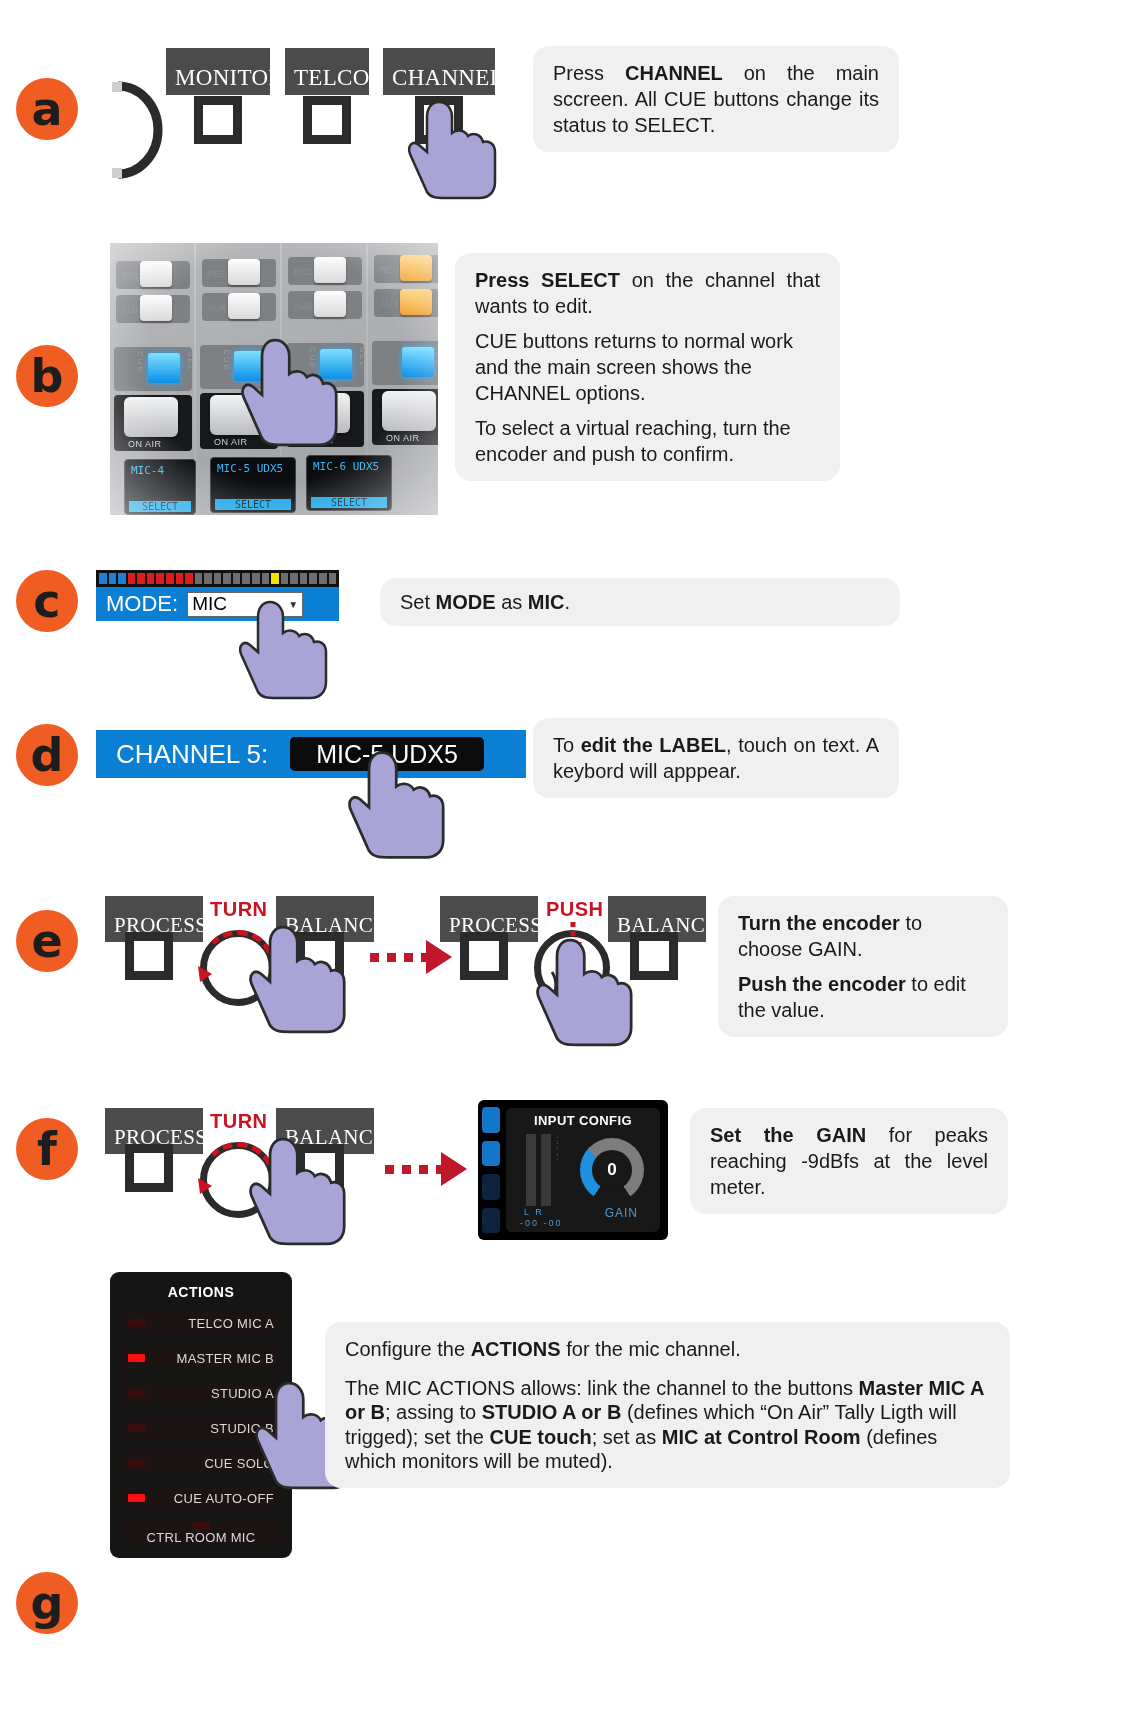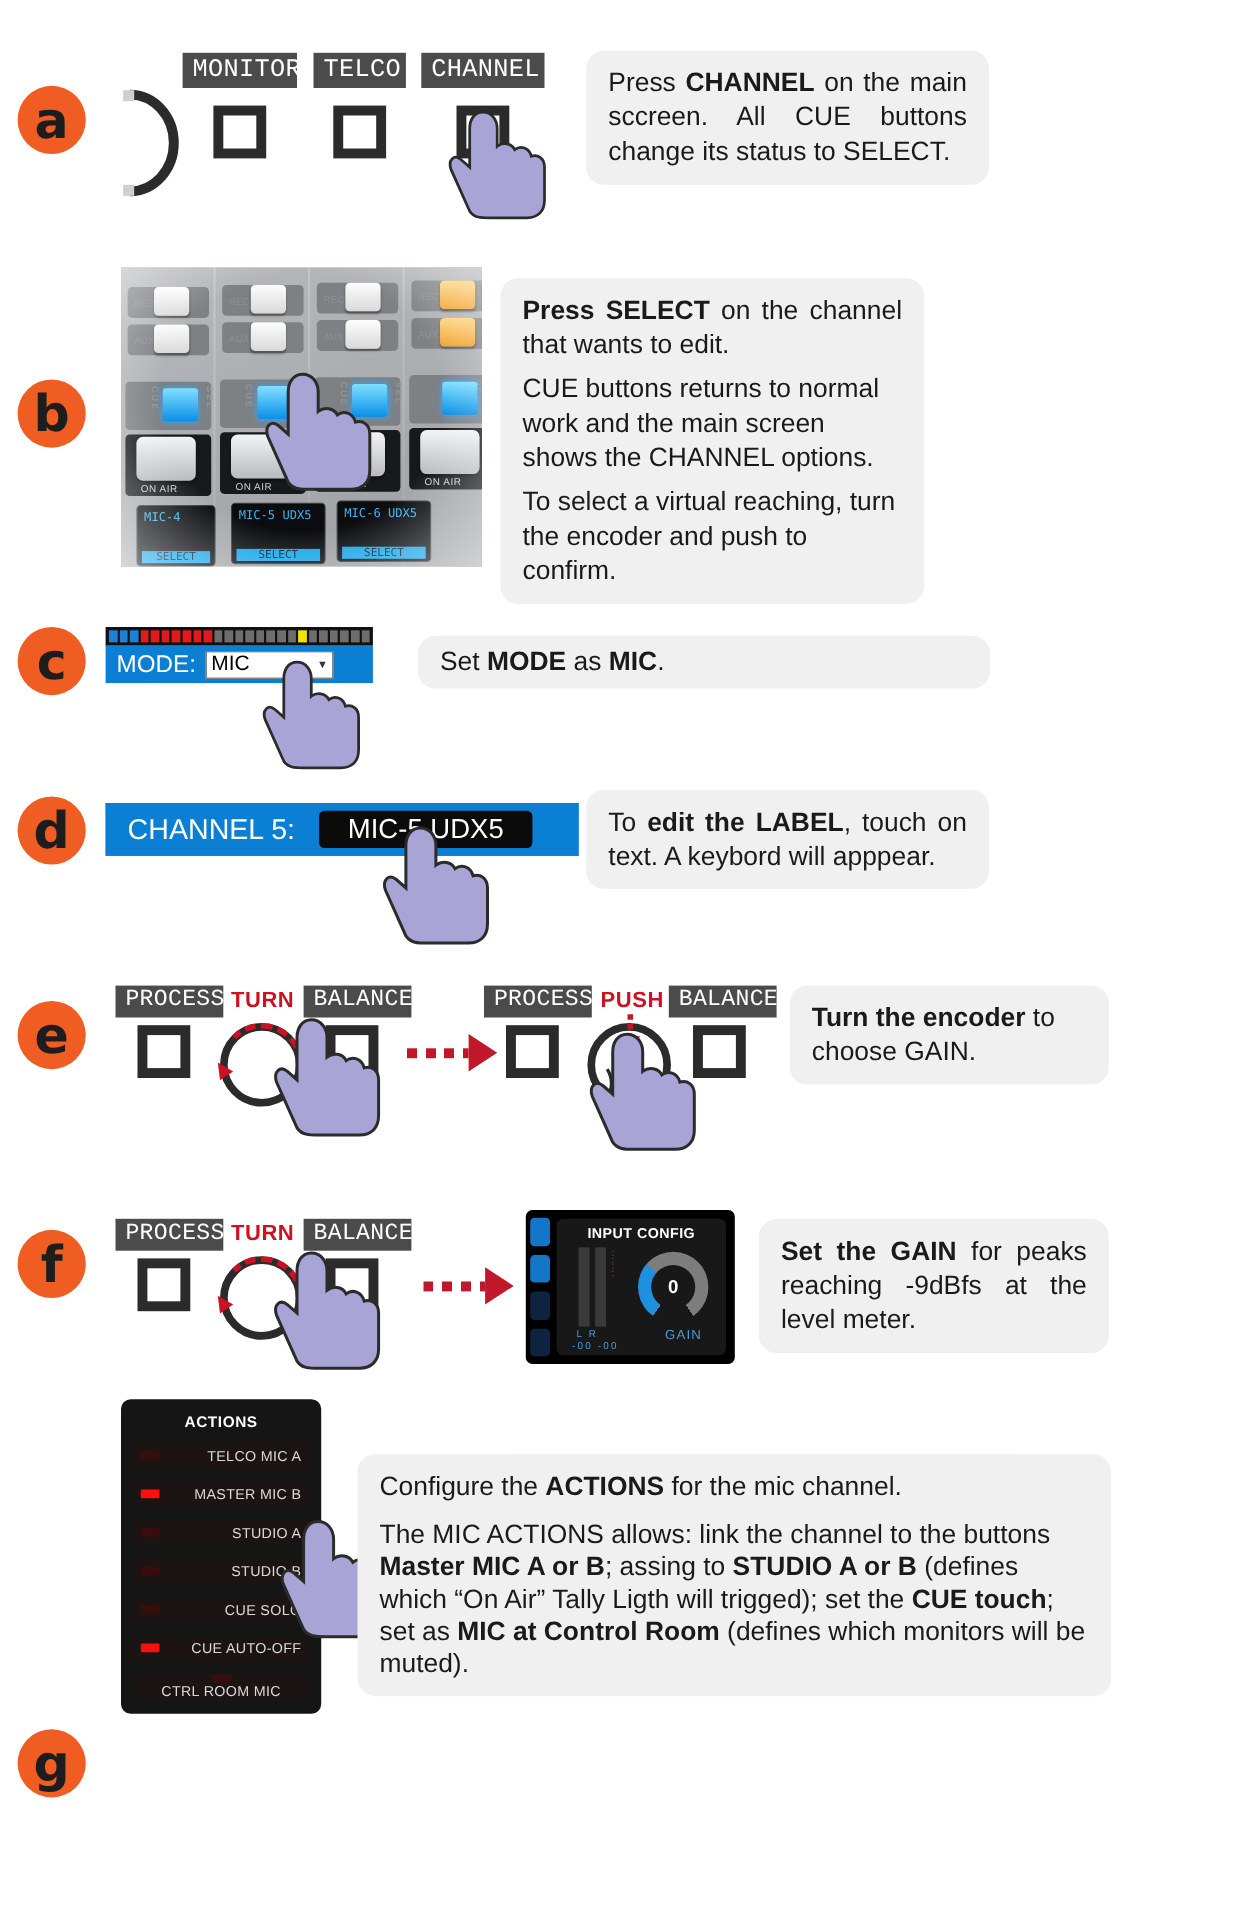--- a/index.html
+++ b/index.html
@@ -25,38 +25,38 @@
     line-height: 1;
   }
 
   
   .callout {
     position: absolute;
     background: #f0f0f0;
     border-radius: 16px;
     padding: 14px 20px;
     color: #1a1a1a;
-    font-size: 24px;
+    font-size: 20px;
     line-height: 1.3;
   }
   .callout p { margin-bottom: 9px; }
   .callout p:last-child { margin-bottom: 0; }
   .callout b { font-weight: bold; }
   .just { text-align: justify; }
 
   
   .chip {
     position: absolute;
     background: #4b4b4b;
     color: #ffffff;
     font-size: 23px;
     letter-spacing: .3px;
-    padding: 2px 9px 4px 9px;
+    padding: 17px 9px 4px 9px;
     text-align: center;
-    font-family: Liberation Mono, monospace;
+    font-family: Liberation Serif, serif;
     white-space: nowrap;
   }
 
   
   .sqbtn {
     position: absolute;
     width: 48px; height: 48px;
     border: 9px solid #2b2b2b;
     background: #ffffff;
   }
@@ -473,20 +473,21 @@
   <path d="M24 52 A 24 24 0 0 1 24 78" fill="none" stroke="#2b2b2b" stroke-width="3"></path>
 </svg>
 <div class="sqbtn" style="left:630px; top:932px;"></div>
 
 <svg class="hand" style="left:533px; top:935px;" width="120" height="115" viewBox="0 0 110 100">
   <path d="M34 2 C26 2 22 9 22 17 L22 52 L14 45 C8 40 2 45 5 54 L22 92 C26 98 32 98 40 98 L74 98 C84 98 90 92 90 82 L90 52 C90 44 84 40 78 42 C76 34 68 32 63 36 C60 30 52 29 47 33 L47 17 C47 9 42 2 34 2 Z" fill="#a9a4d6" stroke="#2b2b2b" stroke-width="2.5"></path>
 </svg>
 
 <div class="callout" style="left:718px; top:896px; width:290px;">
   <p><b>Turn the encoder</b> to choose GAIN.</p>
+  <p><b>Push the encoder</b> to edit the value.</p>
 </div>
 
 <div class="badge" style="left:16px; top:1118px;">f</div>
 
 <div class="chip" style="left:105px; top:1108px; width:98px; font-size:21px;">PROCESS</div>
 <div class="redcap" style="left:210px; top:1110px;">TURN</div>
 <div class="chip" style="left:276px; top:1108px; width:98px; font-size:21px;">BALANCE</div>
 
 <div class="sqbtn" style="left:125px; top:1144px;"></div>
 <div class="knob" style="left:200px; top:1142px;"></div>

